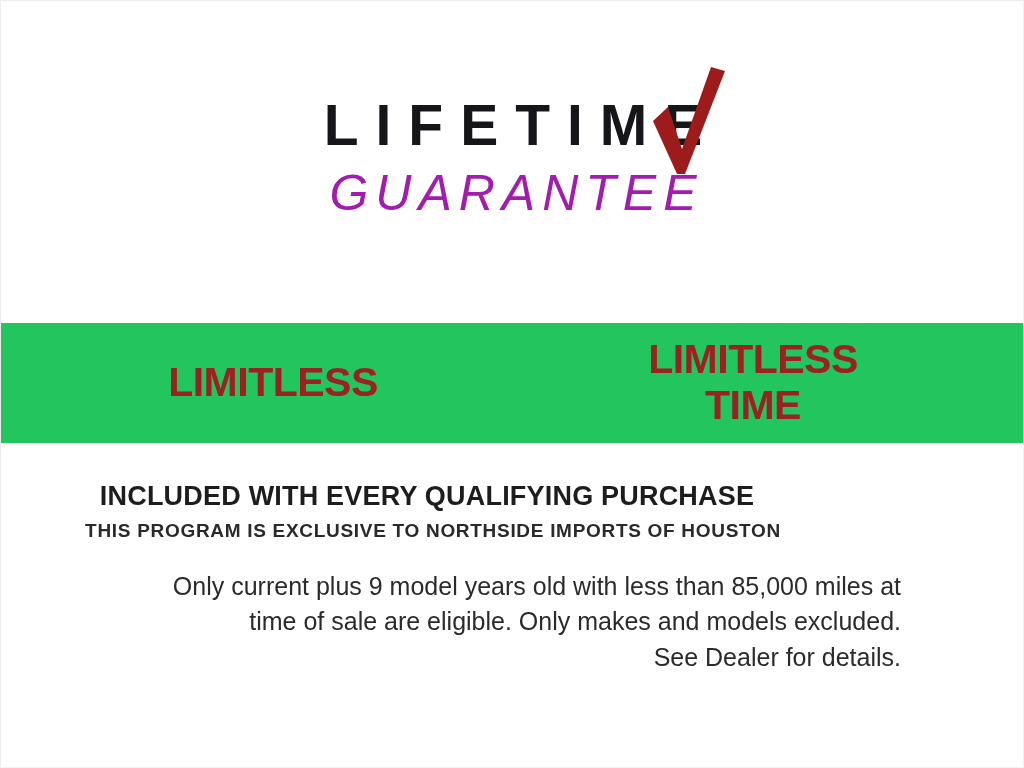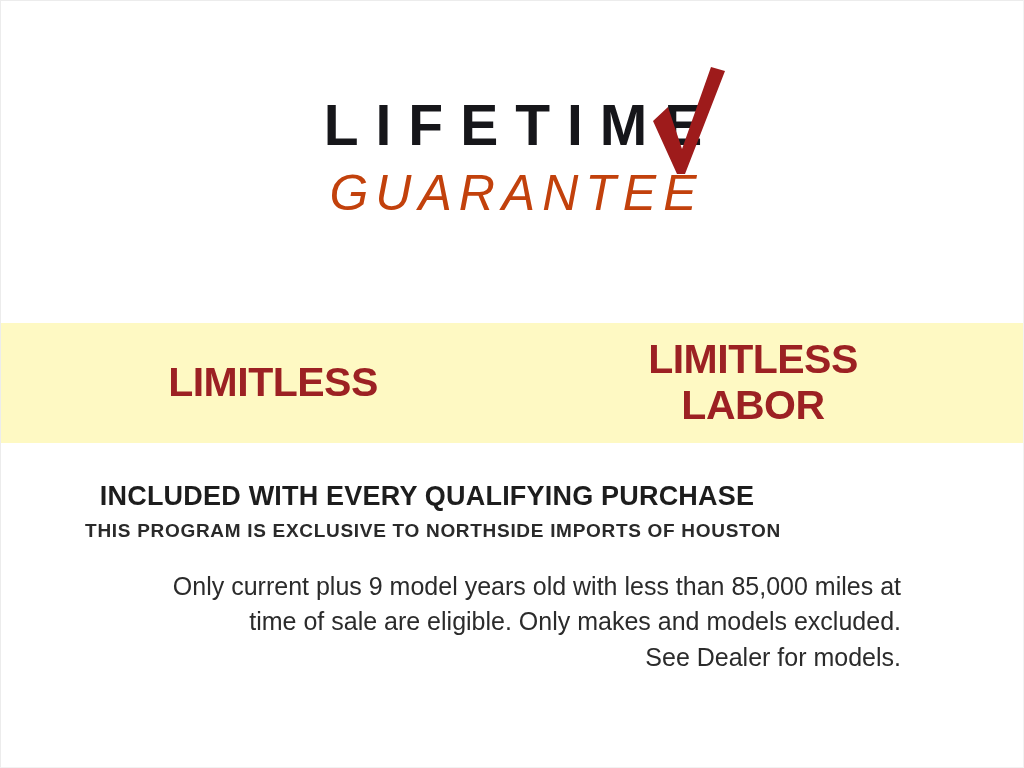--- a/index.html
+++ b/index.html
@@ -61,35 +61,35 @@
     height: 108px;
     pointer-events: none;
   }
 
   .logo-guarantee {
     font-family: "Liberation Sans", sans-serif;
     font-weight: normal;
     font-style: italic;
     font-size: 50px;
     letter-spacing: 7px;
-    color: #c2410c;
+    color: #a21caf;
     line-height: 1;
     display: block;
     margin-top: 14px;
     text-indent: 7px;
   }
 
   
   .feature-band {
     position: absolute;
     left: 0;
     top: 322px;
     width: 1024px;
     height: 120px;
-    background: #fef9c3;
+    background: #22c55e;
     display: flex;
     align-items: center;
     justify-content: space-between;
     box-sizing: border-box;
     padding: 0 32px;
   }
 
   .feature-col {
     flex: 1 1 0;
     text-align: center;
@@ -172,29 +172,29 @@
 
   <div class="feature-band">
 
     <div class="feature-col">
       <span class="fl">LIMITLESS</span>
     </div>
 
 
     <div class="feature-col">
       <span class="fl">LIMITLESS</span>
-      <span class="fl">LABOR</span>
+      <span class="fl">TIME</span>
     </div>
 
   </div>
 
   <div class="copy-block">
     <p class="headline">INCLUDED WITH EVERY QUALIFYING PURCHASE</p>
     <p class="subhead">THIS PROGRAM IS EXCLUSIVE TO NORTHSIDE IMPORTS OF HOUSTON</p>
 
     <div class="fineprint">
       <span class="fp-line">Only current plus 9 model years old with less than 85,000 miles at</span>
       <span class="fp-line">time of sale are eligible. Only makes and models excluded.</span>
-      <span class="fp-line">See Dealer for models.</span>
+      <span class="fp-line">See Dealer for details.</span>
     </div>
   </div>
 
 </div>
 
 </body></html>

